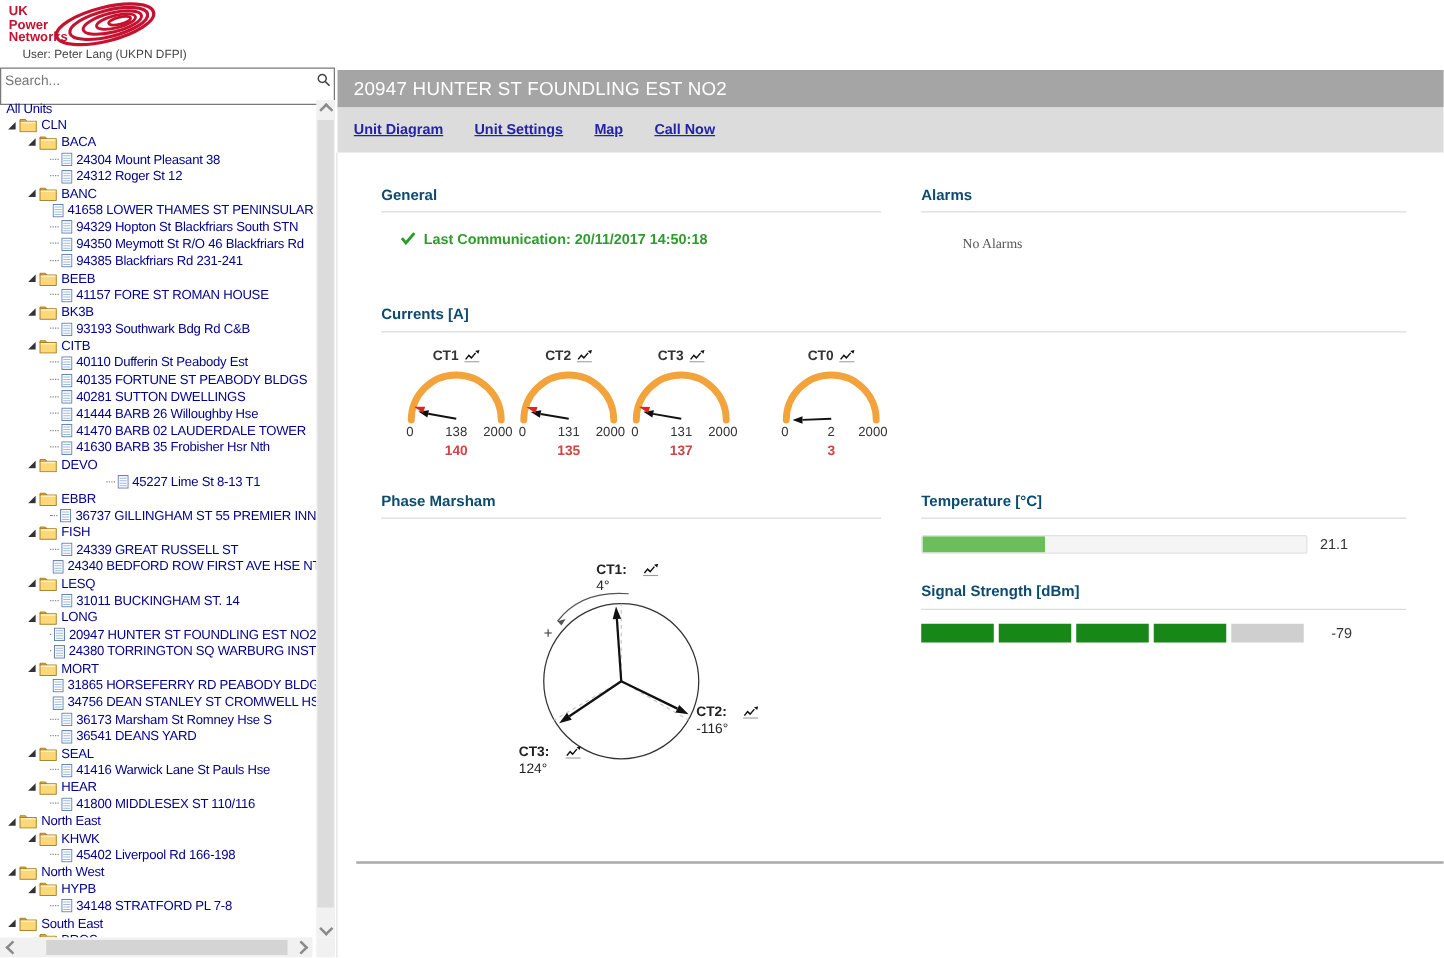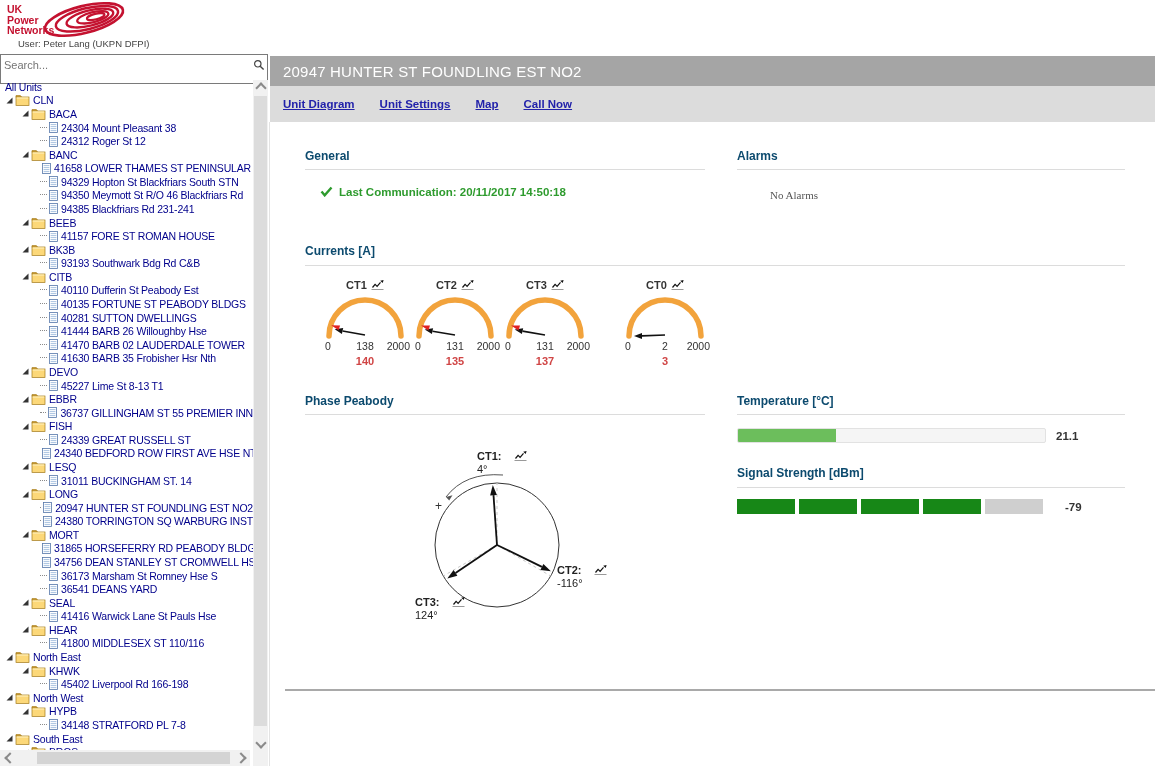--- a/index.html
+++ b/index.html
@@ -65,21 +65,21 @@
 
   
   #phase-wrap{left:393px;top:448px;width:212px;height:178px;}
   .ph-label{position:absolute;display:flex;align-items:center;gap:13px;font-size:11px;font-weight:bold;color:#222;}
   .ph-angle{position:absolute;font-size:11px;color:#222;}
 
   
   #temp-row{left:737px;top:428px;display:flex;align-items:center;gap:10px;}
   #temp-track{width:307px;height:13px;background:#F5F5F5;border:1px solid #E2E2E2;border-radius:2px;overflow:hidden;}
   #temp-fill{height:100%;background:#6CBE5C;}
-  .meter-val{font-size:11.5px;color:#333;font-weight:bold;}
+  .meter-val{font-size:11.5px;color:#333;}
   #sig-row{left:737px;top:499px;display:flex;align-items:center;gap:22px;}
   #sig-bars{display:flex;gap:4px;}
   .sig-seg{width:58px;height:15px;}
   .sig-on{background:#178717;}
   .sig-off{background:#CFCFCF;}
 
   #bottom-divider{left:285px;top:689px;width:870px;height:2px;background:#A9A9A9;}
 </style>
 </head>
 <body>
@@ -298,21 +298,21 @@
       <svg class="expander" width="7" height="7" viewBox="0 0 7 7">
         <path d="M6.5 0.5v6h-6z" fill="#333"></path>
       </svg>
       <svg class="tico" width="15" height="12" viewBox="0 0 15 12">
         <path d="M1 3.2V1.6h4.4l1.2 1.6z" fill="#E8B64C" stroke="#A07818" stroke-width="0.7"></path>
         <rect x="1" y="3" width="13" height="8.4" fill="#FCD879" stroke="#A07818" stroke-width="0.7"></rect>
         <path d="M1.7 4h11.6" stroke="#FFF1BE" stroke-width="1.1"></path>
       </svg>
       <span class="lbl">DEVO</span>
     </div>
-    <div class="tree-row" style="padding-left: 40px;">
+    <div class="tree-row" style="padding-left: 40px; justify-content: center;">
       <span class="stub"></span>
       <svg class="tico" width="9" height="11" viewBox="0 0 9 11">
         <rect x="0.5" y="0.5" width="8" height="10" fill="#fff" stroke="#5577AA" stroke-width="0.8"></rect>
         <path d="M1.6 2.6h5.8M1.6 4.6h5.8M1.6 6.6h5.8M1.6 8.6h5.8" stroke="#9FBBDD" stroke-width="0.9"></path>
       </svg>
       <span class="lbl">45227 Lime St 8-13 T1</span>
     </div>
     <div class="tree-row" style="padding-left: 22px;">
       <svg class="expander" width="7" height="7" viewBox="0 0 7 7">
         <path d="M6.5 0.5v6h-6z" fill="#333"></path>
@@ -702,21 +702,21 @@
         </svg></div>
       <div class="scale">
         <span class="mn">0</span>
         <span class="md">2</span>
         <span class="mx">2000</span>
       </div>
       <div class="gval">3</div>
     </div>
   </div>
 
-<div class="abs sec-h" style="left:305px;top:394px;">Phase Peabody</div>
+<div class="abs sec-h" style="left:305px;top:394px;">Phase Marsham</div>
 <div class="abs rule" style="left:305px;top:414px;width:400px;"></div>
 
 <div class="abs" id="phase-wrap">
   <div id="phase-svg"><svg width="212" height="178" viewBox="0 0 212 178">
         <circle cx="104" cy="97" r="62" fill="none" stroke="#333" stroke-width="1"></circle>
         <line x1="104" y1="97" x2="104.0" y2="35.0" stroke="#C9C9C9" stroke-width="1" stroke-dasharray="3 3"></line>
         <line x1="104" y1="97" x2="50.3" y2="128.0" stroke="#C9C9C9" stroke-width="1" stroke-dasharray="3 3"></line>
         <line x1="104" y1="97" x2="157.7" y2="128.0" stroke="#C9C9C9" stroke-width="1" stroke-dasharray="3 3"></line>
         <line x1="104" y1="97" x2="100.5" y2="47.1" stroke="#111" stroke-width="1.8"></line>
         <path d="M99.8 37.1 L103.9 46.9 L97.1 47.4 Z" fill="#111"></path>

